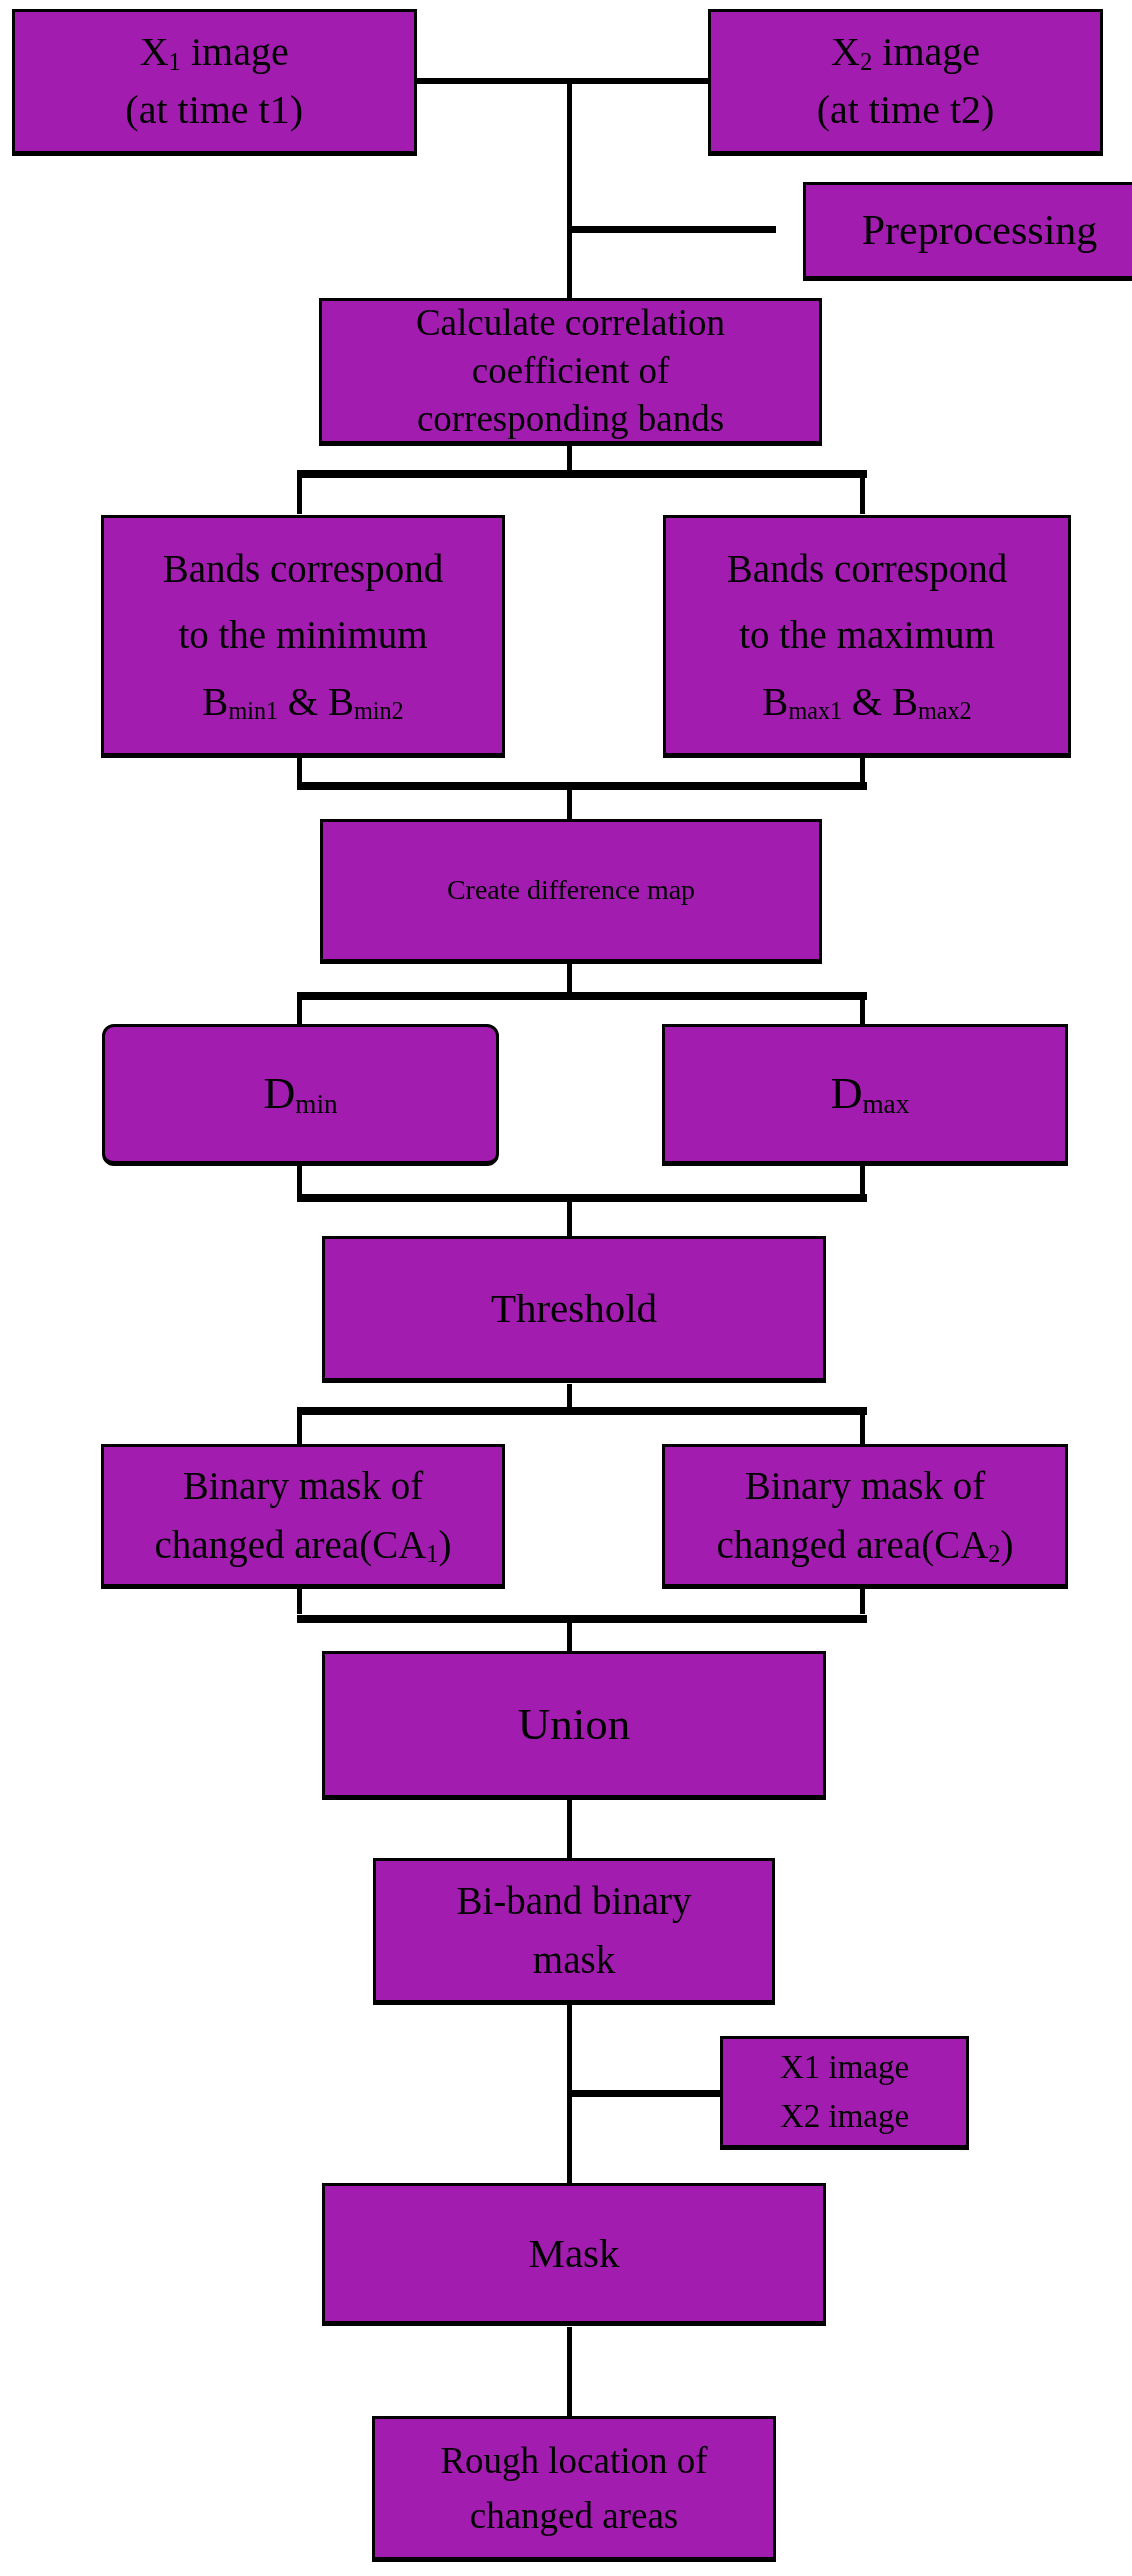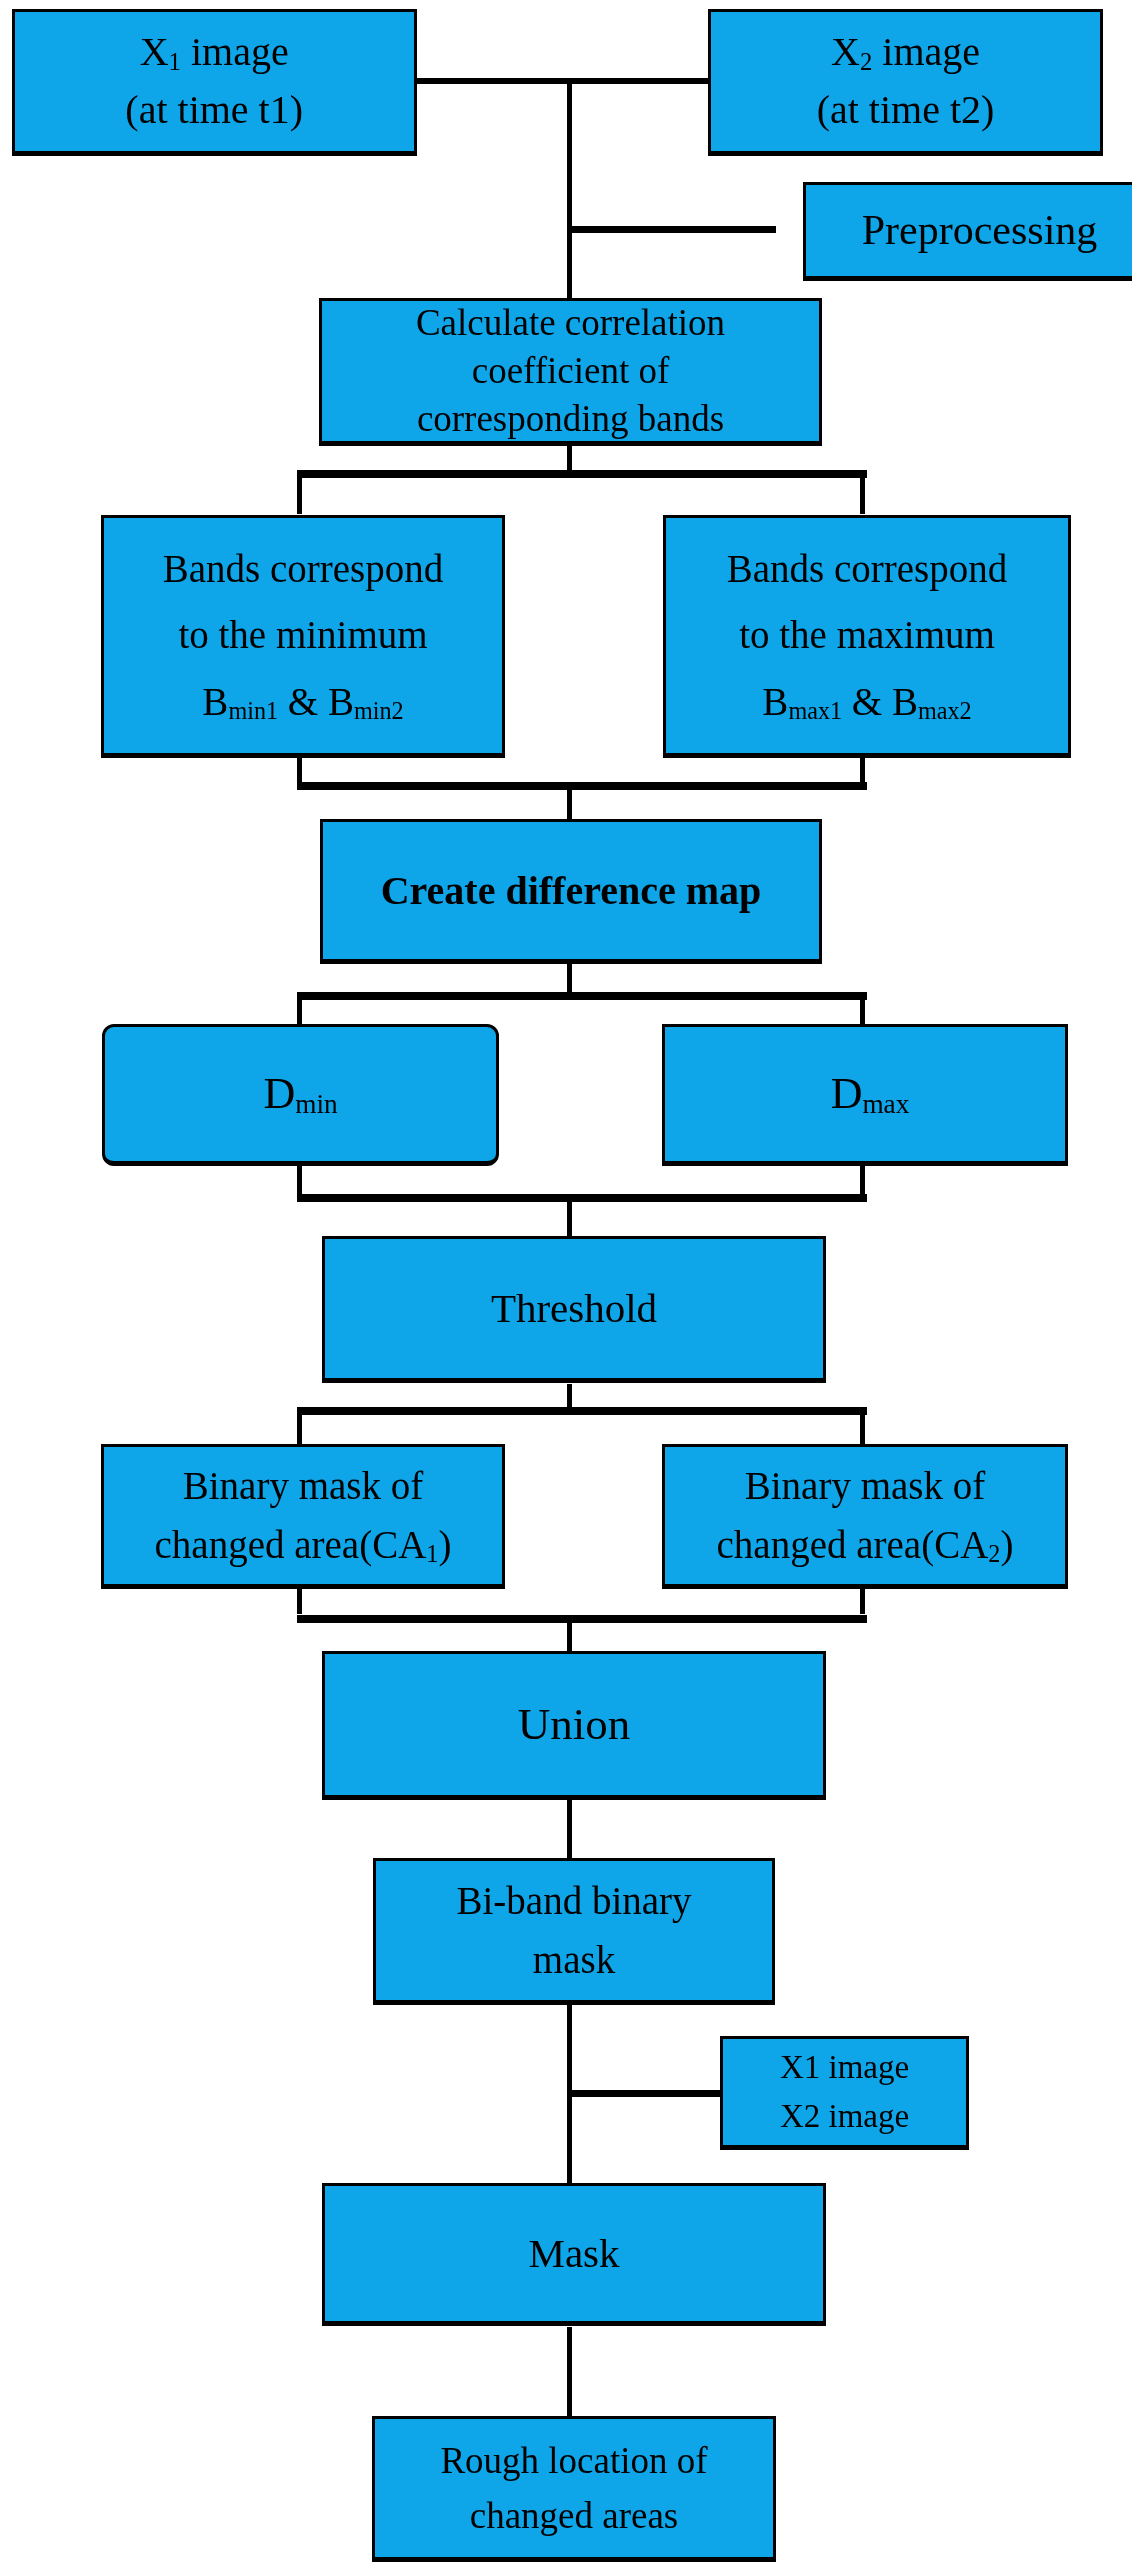--- a/index.html
+++ b/index.html
@@ -8,21 +8,21 @@
     position:relative;
     width:1132px;
     height:2576px;
     background:#ffffff;
     font-family:"Liberation Serif","DejaVu Serif",serif;
     color:#000;
   }
   .node{
     position:absolute;
     box-sizing:border-box;
-    background:#0ea5e9;
+    background:#a21caf;
     border:3.5px solid #000000;
     border-bottom-width:5.3px;
     display:flex;
     align-items:center;
     justify-content:center;
     text-align:center;
     line-height:1.45;
     color:#000000;
   }
   .node sub{
@@ -34,21 +34,21 @@
   }
   .l{position:absolute;background:#000000;}
 
   
   .n-x1     {left:11.7px;   top:8.8px;   width:405px; height:147px; font-size:40px;}
   .n-x2     {left:708px; top:8.8px;   width:395px; height:147px; font-size:40px;}
   .n-prep   {left:776px; top:182px;  width:353px; height:99px; font-size:42px;margin-left:27px;}
   .n-calc   {left:319px;  top:298px;  width:503px; height:148px; font-size:37px; line-height:1.3;}
   .n-bmin   {left:101px;  top:515px;  width:404px; height:243px; font-size:39px; line-height:1.7;}
   .n-bmax   {left:663px; top:515px;  width:408px; height:243px; font-size:39px; line-height:1.7;}
-  .n-create {left:320px;  top:819px; width:502px; height:145px; font-size:40px;font-weight:bold;}
+  .n-create {left:320px;  top:819px; width:502px; height:145px; font-size:28px;}
   .n-dmin   {left:102px;  top:1024px; width:397px; height:142px; font-size:44px;border-radius:12px;}
   .n-dmax   {left:662px; top:1024px; width:406px; height:142px; font-size:44px;padding-left:10px;}
   .n-thresh {left:322px;  top:1236px; width:504px; height:147px; font-size:41px;text-align:center;}
   .n-ca1    {left:101px;  top:1444px; width:404px; height:145px; font-size:39px; line-height:1.5;}
   .n-ca2    {left:662px; top:1444px; width:406px; height:145px; font-size:39px; line-height:1.5;}
   .n-union  {left:322px;  top:1651px; width:504px; height:149px; font-size:45px;}
   .n-biband {left:373px;  top:1858px; width:402px; height:147px; font-size:39px; line-height:1.5;}
   .n-x1x2   {left:720px; top:2036px; width:249px; height:114px; font-size:33px; line-height:1.5;}
   .n-mask   {left:322px;  top:2183px; width:504px; height:143px; font-size:41px;}
   .n-rough  {left:372px;  top:2416px; width:404px; height:146px; font-size:37px; line-height:1.5;text-align:center;}

